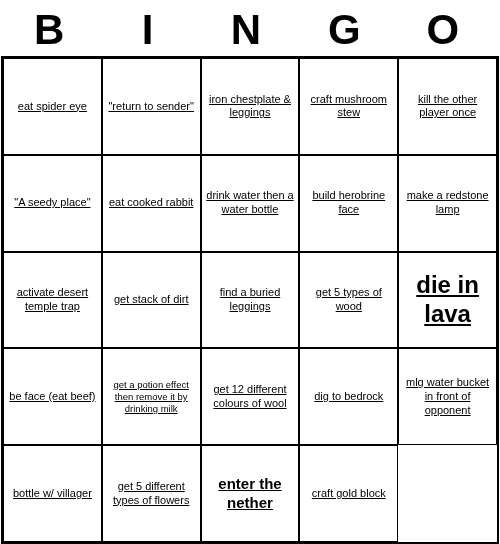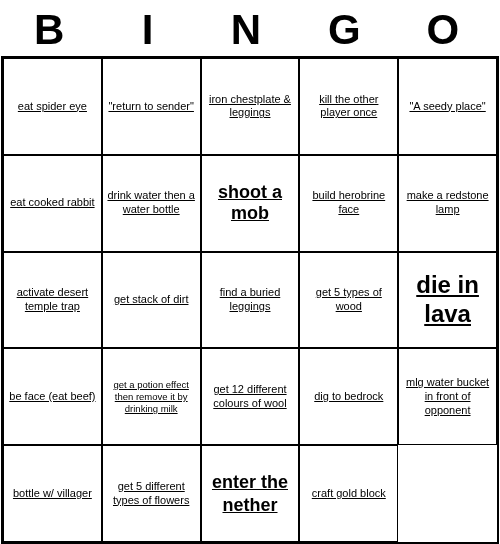--- a/index.html
+++ b/index.html
@@ -57,34 +57,34 @@
   <span>I</span>
   <span>N</span>
   <span>G</span>
   <span>O</span>
 </div>
 
 <div class="bingo-grid">
 <div class="bingo-cell">eat spider eye</div>
     <div class="bingo-cell">"return to sender"</div>
     <div class="bingo-cell">iron chestplate &amp; leggings</div>
+    <div class="bingo-cell">craft mushroom stew</div>
     <div class="bingo-cell">kill the other player once</div>
     <div class="bingo-cell">"A seedy place"</div>
     <div class="bingo-cell">eat cooked rabbit</div>
     <div class="bingo-cell">drink water then a water bottle</div>
-    <div class="bingo-cell" style="font-size: 18px; font-weight: bold; line-height: 1.2;">shoot a mob</div>
     <div class="bingo-cell">build herobrine face</div>
     <div class="bingo-cell">make a redstone lamp</div>
     <div class="bingo-cell">activate desert temple trap</div>
     <div class="bingo-cell">get stack of dirt</div>
     <div class="bingo-cell">find a buried leggings</div>
     <div class="bingo-cell">get 5 types of wood</div>
     <div class="bingo-cell" style="font-size: 24px; font-weight: bold; line-height: 1.2;">die in lava</div>
     <div class="bingo-cell">be face (eat beef)</div>
     <div class="bingo-cell" style="font-size: 9.5px;">get a potion effect then remove it by drinking milk</div>
     <div class="bingo-cell">get 12 different colours of wool</div>
     <div class="bingo-cell">dig to bedrock</div>
     <div class="bingo-cell">mlg water bucket in front of opponent</div>
     <div class="bingo-cell">bottle w/ villager</div>
     <div class="bingo-cell">get 5 different types of flowers</div>
-    <div class="bingo-cell" style="font-size: 18px; font-weight: bold;">enter the nether</div>
+    <div class="bingo-cell" style="font-size: 15px; font-weight: bold;">enter the nether</div>
     <div class="bingo-cell">craft gold block</div>
   </div>
 
 </body></html>

